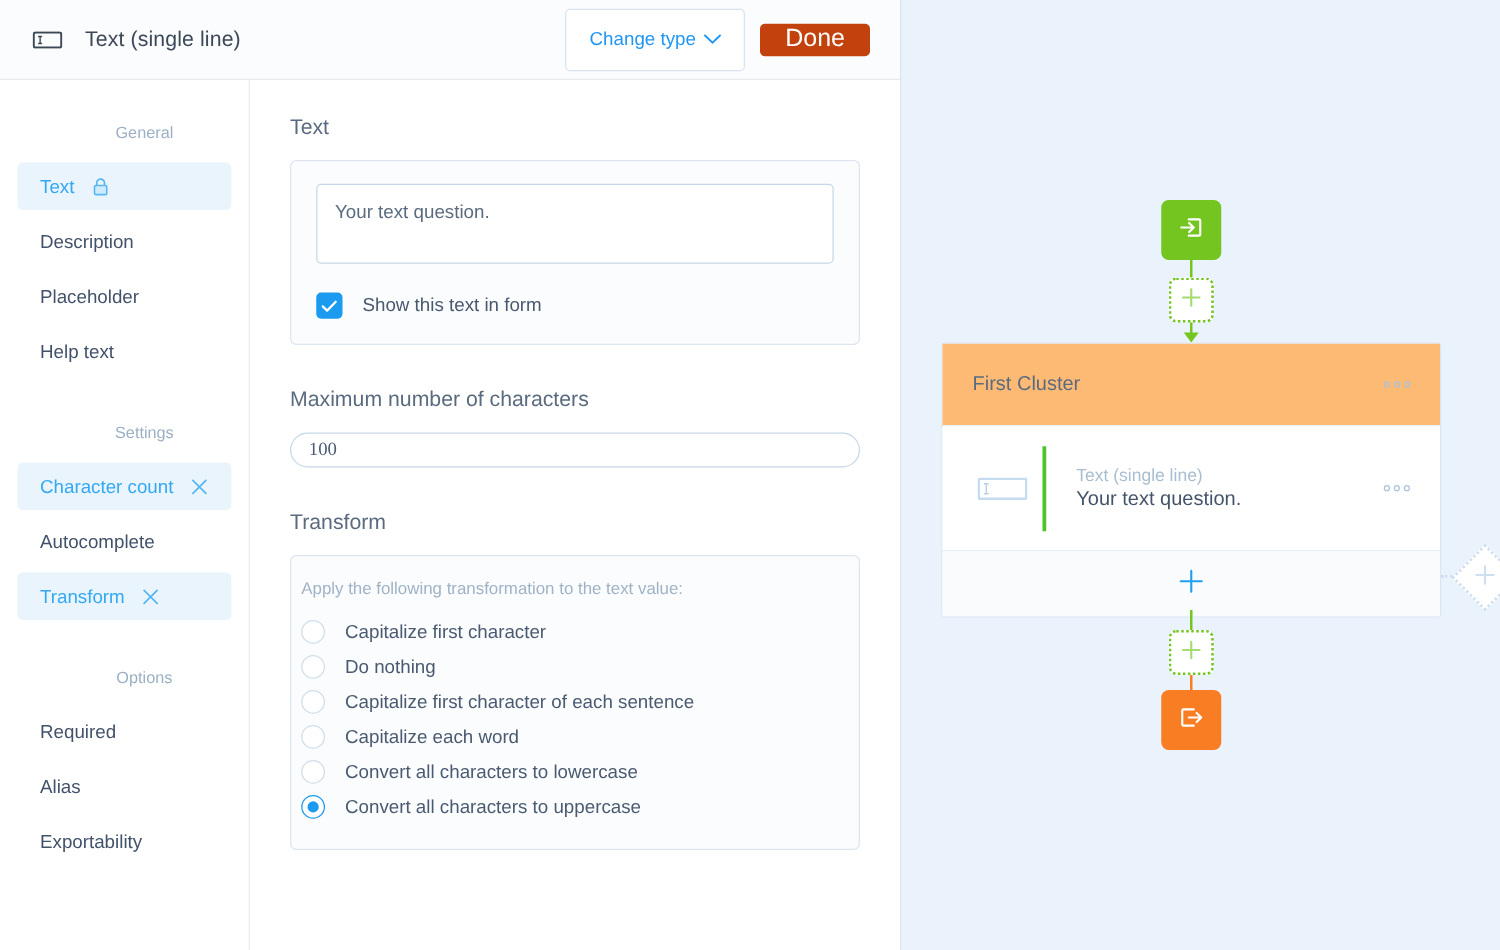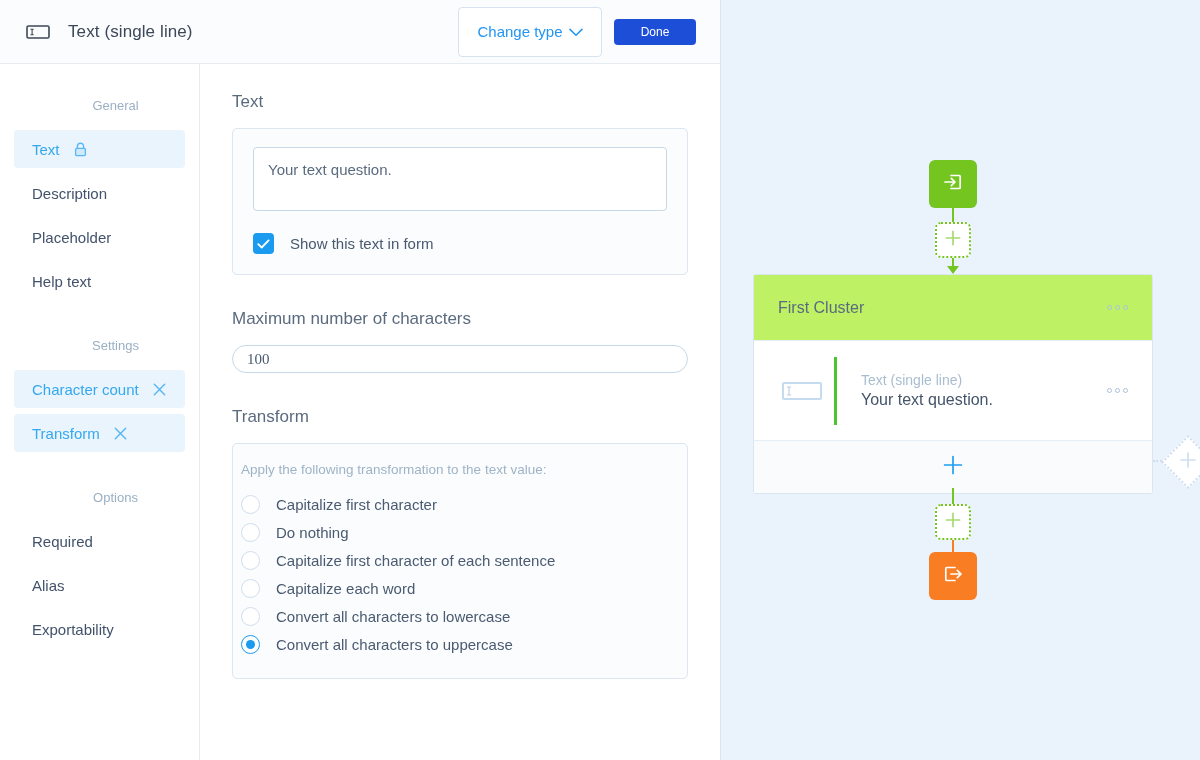--- a/index.html
+++ b/index.html
@@ -28,22 +28,22 @@
   .btn-changetype {
     height: 50px; min-width: 144px; padding: 0 16px;
     border: 1px solid #d7e3ee; border-radius: 4px; background: #ffffff;
     color: #2196f3; font-size: 15px; font-family: inherit;
     display: flex; align-items: center; justify-content: center; gap: 6px;
     cursor: pointer;
   }
   .chev { display:block; }
   .btn-done {
     margin-left: 12px; height: 26px; min-width: 82px; padding: 0 20px;
-    background: #1d4ed8; border: none; border-radius: 4px;
-    color: #ffffff; font-size: 12px; font-family: inherit; cursor: pointer;
+    background: #c2410c; border: none; border-radius: 4px;
+    color: #ffffff; font-size: 20px; font-family: inherit; cursor: pointer;
   }
 
   .editor-body { display: flex; height: calc(760px - 64px); }
 
   
   .sidebar {
     width: 200px; flex: none; border-right: 1px solid #e6ebf0;
     background: #ffffff; padding: 34px 0 0 0; position: relative;
   }
   .side-group { font-size: 13px; color: #9bb0c4; padding: 0 0 0 32px; margin-bottom: 17px; text-align: center; }
@@ -129,21 +129,21 @@
     display: flex; align-items: center; justify-content: center; cursor: pointer;
   }
   .ad1 { top: 222px; }
   .ad2 { top: 504px; }
 
   .cluster {
     position: absolute; left: 32px; top: 274px; width: 400px;
     background: #ffffff; border: 1px solid #dbe6f3; border-radius: 3px;
   }
   .cl-head {
-    height: 66px; background: #bef264; border-bottom: 1px solid #e6eef6;
+    height: 66px; background: #fdba74; border-bottom: 1px solid #e6eef6;
     display: flex; align-items: center; padding: 0 24px;
   }
   .cl-title { font-size: 16px; color: #5b6b7f; }
   .cl-head .dots, .cl-row .dots { margin-left: auto; display: flex; gap: 3px; }
   .dot { width: 5px; height: 5px; border-radius: 50%; border: 1px solid #aac3dc; }
   .cl-row {
     height: 100px; display: flex; align-items: center; padding: 0 24px 0 28px;
     background: #ffffff; border-bottom: 1px solid #e6eef6; position: relative;
   }
   .row-ico { width: 42px; flex: none; display: flex; align-items: center; }
@@ -221,20 +221,23 @@
         </div>
 
         <div class="side-group sp">Settings</div>
         <div class="side-item active">
           <span class="lbl">Character count</span>
           <span class="trail">
             <svg width="13" height="13" viewBox="0 0 13 13">
                 <path d="M1.3 1.3l10.4 10.4M11.7 1.3L1.3 11.7" stroke="#55b6f2" stroke-width="1.4" stroke-linecap="round"></path>
               </svg>
           </span>
+        </div>
+        <div class="side-item">
+          <span class="lbl">Autocomplete</span>
         </div>
         <div class="side-item active">
           <span class="lbl">Transform</span>
           <span class="trail">
             <svg width="13" height="13" viewBox="0 0 13 13">
                 <path d="M1.3 1.3l10.4 10.4M11.7 1.3L1.3 11.7" stroke="#55b6f2" stroke-width="1.4" stroke-linecap="round"></path>
               </svg>
           </span>
         </div>
 

